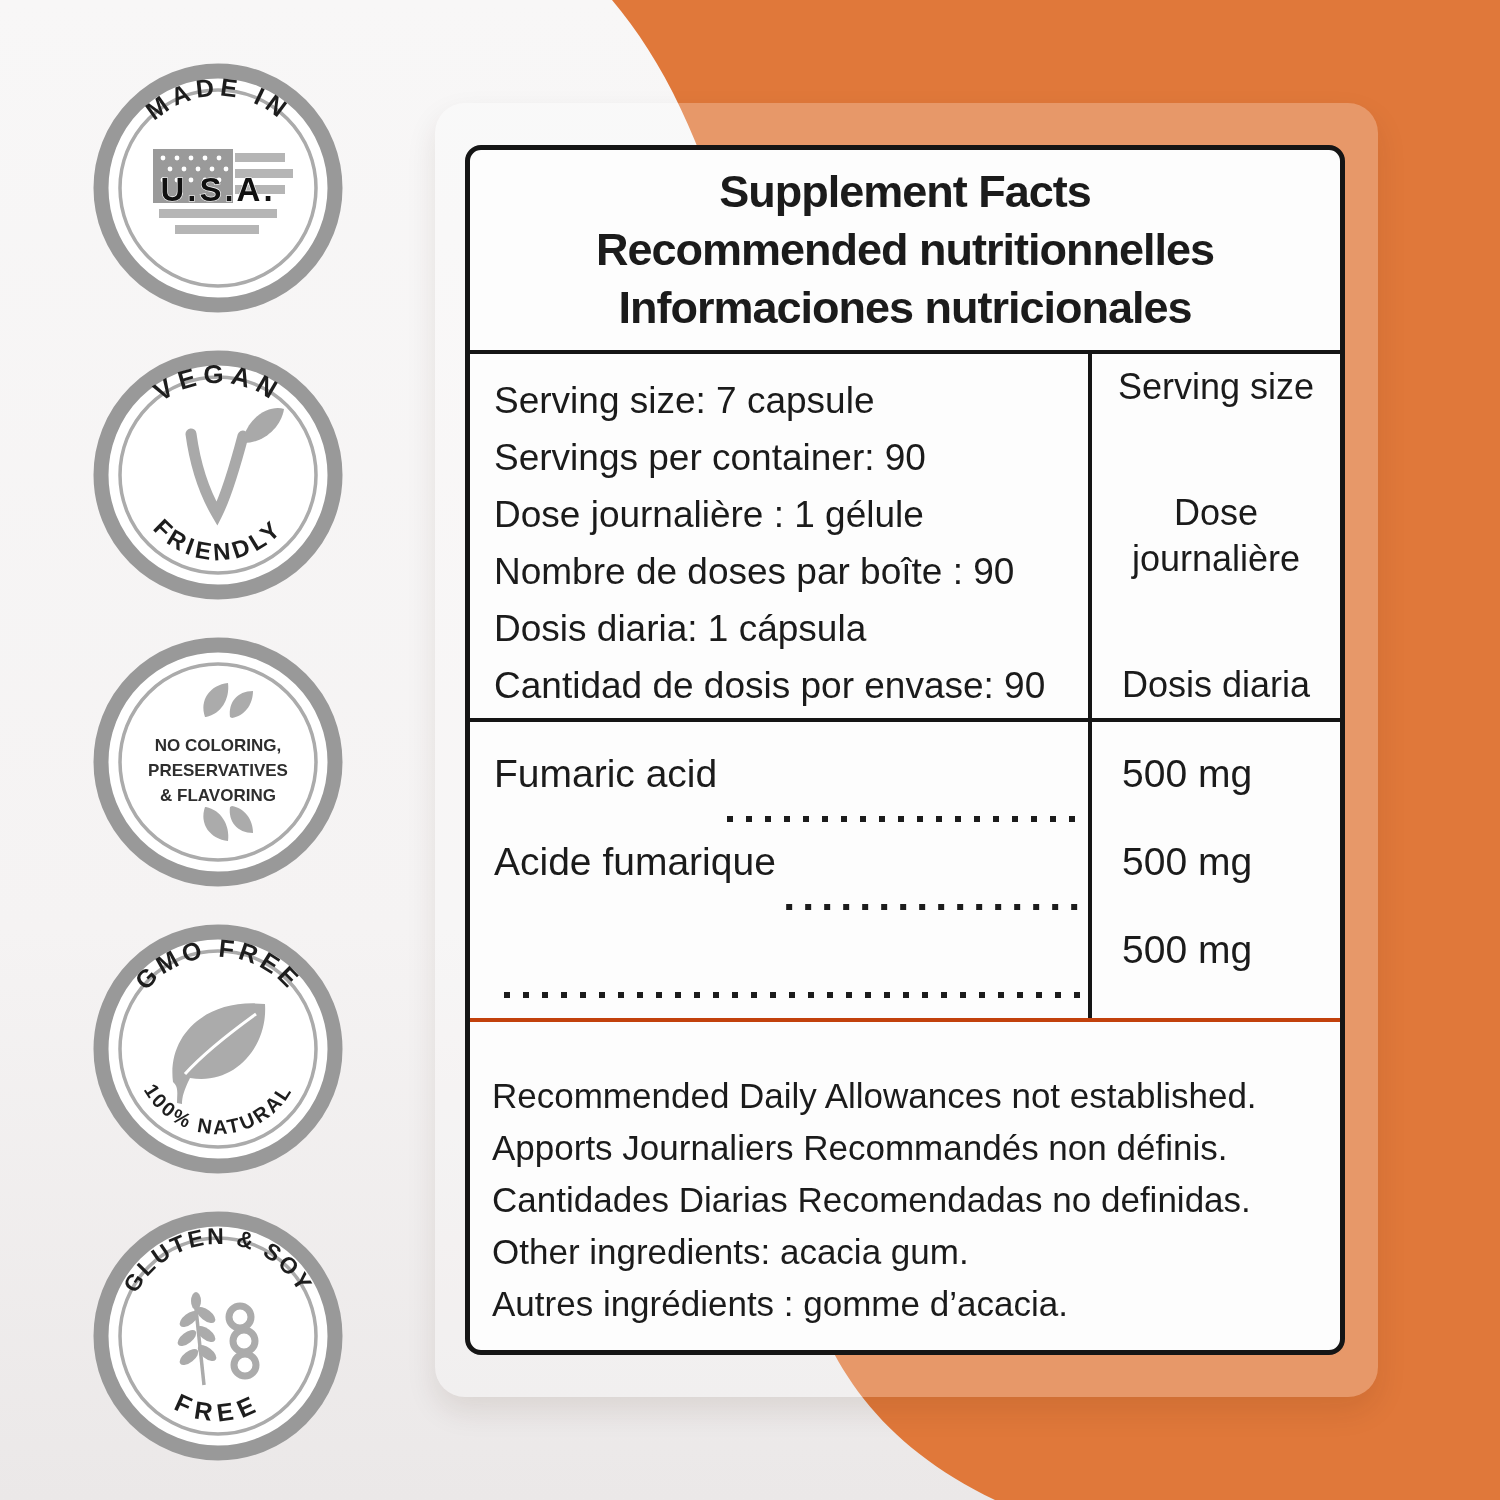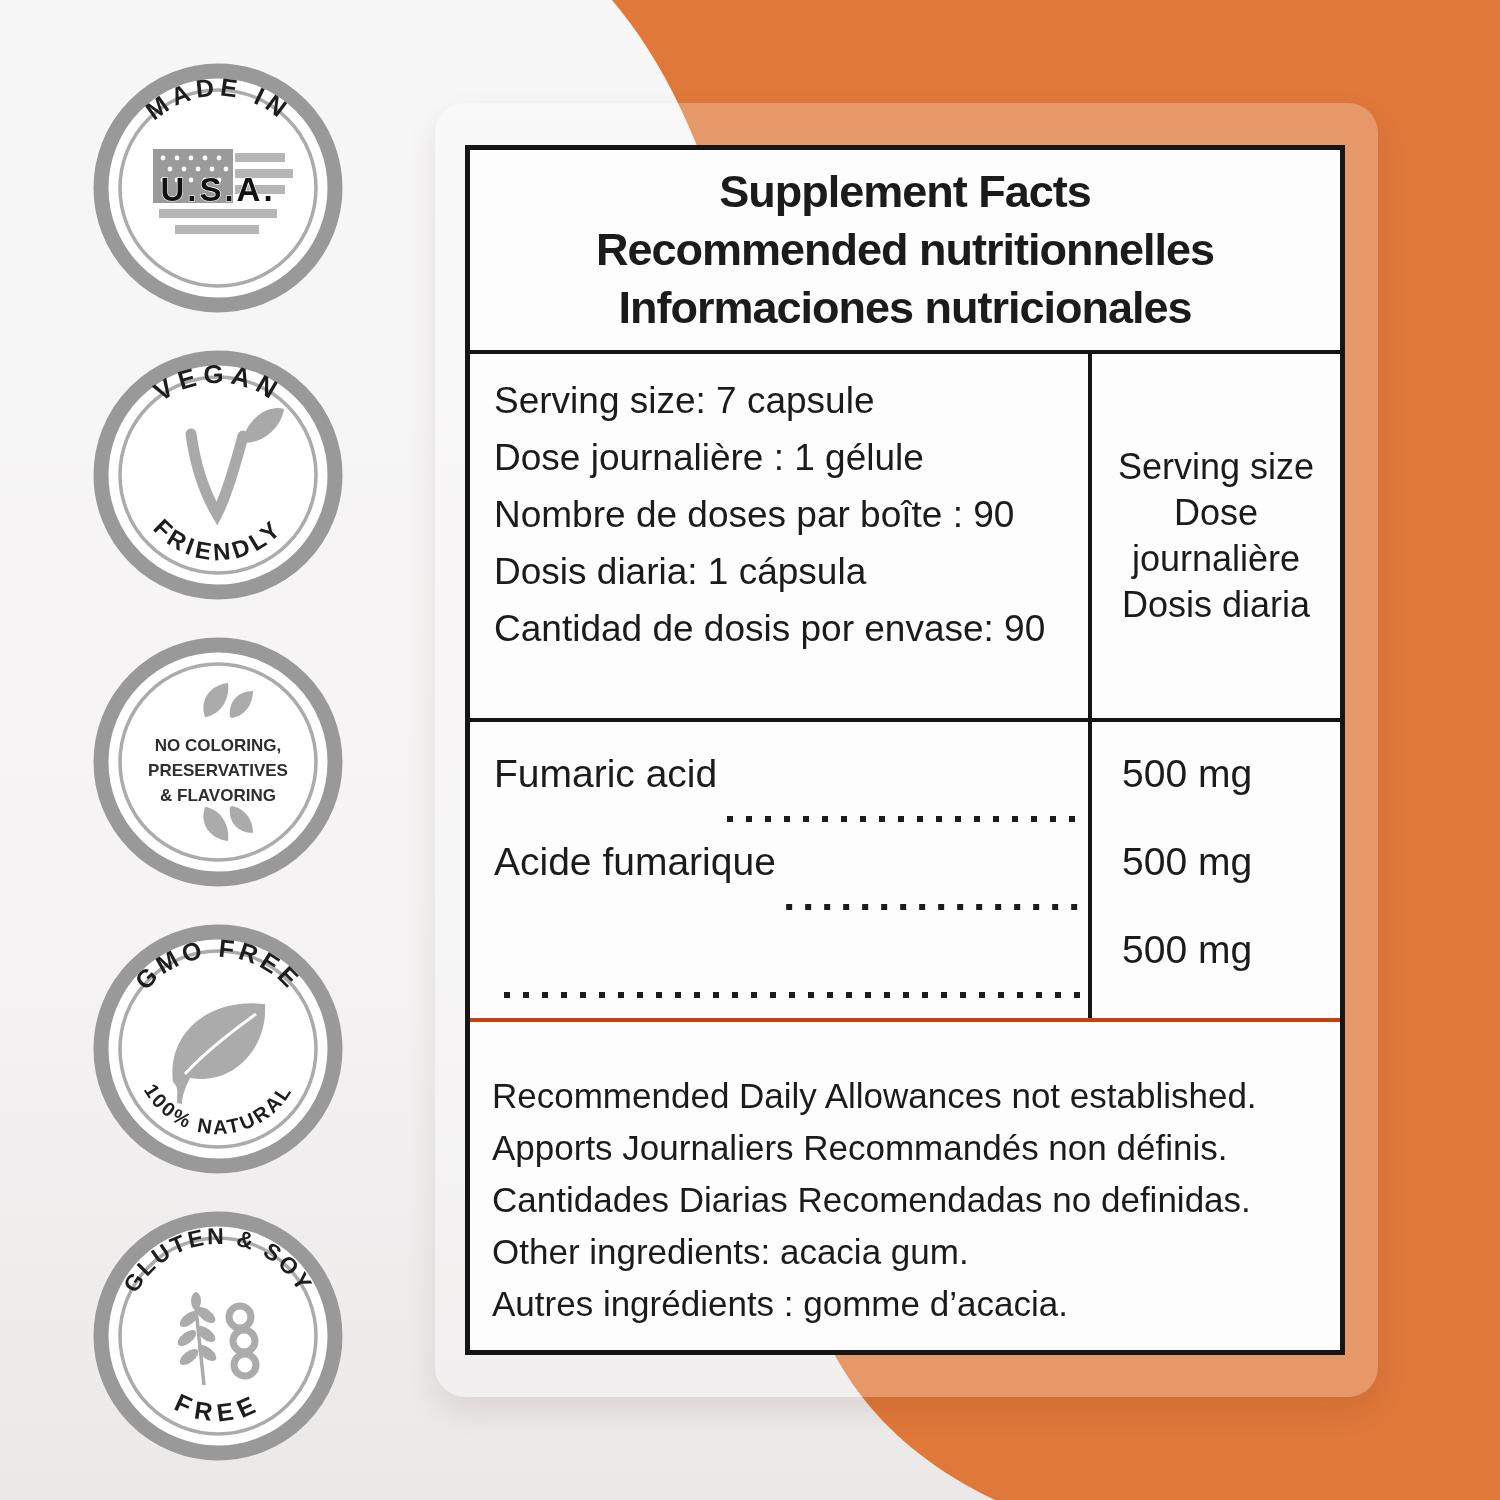--- a/index.html
+++ b/index.html
@@ -8,30 +8,30 @@
     background:linear-gradient(180deg,#f8f7f7 0%,#f5f3f3 62%,#ebe8e8 100%);}
   #blob-svg{position:absolute;left:0;top:0;width:1500px;height:1500px;}
 
   
   .card{position:absolute;left:435px;top:103px;width:943px;height:1294px;
     background:rgba(255,255,255,0.24);border-radius:30px;
     box-shadow:0 14px 30px rgba(60,30,10,0.10);}
 
   
   .panel{position:absolute;left:465px;top:145px;width:880px;height:1210px;
-    background:#fdfdfd;border:5px solid #151515;border-radius:0;
+    background:#fdfdfd;border:5px solid #151515;border-radius:16px;
     box-sizing:border-box;display:flex;flex-direction:column;color:#1b1b1b;}
   .title-sec{height:200px;border-bottom:4px solid #151515;display:flex;
     flex-direction:column;align-items:center;justify-content:center;
     font-weight:bold;font-size:45px;line-height:58px;letter-spacing:-1px;text-align:center;}
   .serving-sec{height:368px;border-bottom:4px solid #151515;display:flex;box-sizing:border-box;}
   .serv-left{flex:0 0 618px;padding:18px 0 0 24px;font-size:37px;line-height:57px;box-sizing:border-box;}
   .vsep{flex:0 0 4px;background:#151515;}
   .serv-right{flex:1;display:flex;flex-direction:column;align-items:center;
-    justify-content:center;font-size:36px;line-height:46px;text-align:center;padding:10px 0;}
+    justify-content:space-between;font-size:36px;line-height:46px;text-align:center;padding:10px 0;}
   .serv-right .wrapbox{width:200px;}
   .ing-sec{height:300px;border-bottom:4px solid #c2410c;position:relative;
     padding:30px 0 0 24px;box-sizing:border-box;}
   .ing-vline{position:absolute;left:618px;top:0;bottom:0;width:4px;background:#151515;}
   .ing-row{display:flex;align-items:baseline;height:88px;font-size:39px;}
   .ing-name{white-space:nowrap;}
   .dots{flex:1;height:6px;align-self:flex-end;margin:0 2px 18px 10px;
     background-image:repeating-linear-gradient(90deg,#1c1c1c 0 6px,transparent 6px 19px);
     background-position:right;}
   .ing-amt{flex:0 0 258px;box-sizing:border-box;padding-left:40px;white-space:nowrap;}
@@ -184,20 +184,21 @@
 
     <div class="title-sec">
       <div>Supplement Facts</div>
       <div>Recommended nutritionnelles</div>
       <div>Informaciones nutricionales</div>
     </div>
 
     <div class="serving-sec">
       <div class="serv-left">
         <div>Serving size: 7 capsule</div>
+        <div>Servings per container: 90</div>
         <div>Dose journalière : 1 gélule</div>
         <div>Nombre de doses par boîte : 90</div>
         <div>Dosis diaria: 1 cápsula</div>
         <div>Cantidad de dosis por envase: 90</div>
       </div>
       <div class="vsep"></div>
       <div class="serv-right">
         <div>Serving size</div>
         <div class="wrapbox">Dose journalière</div>
         <div>Dosis diaria</div>

